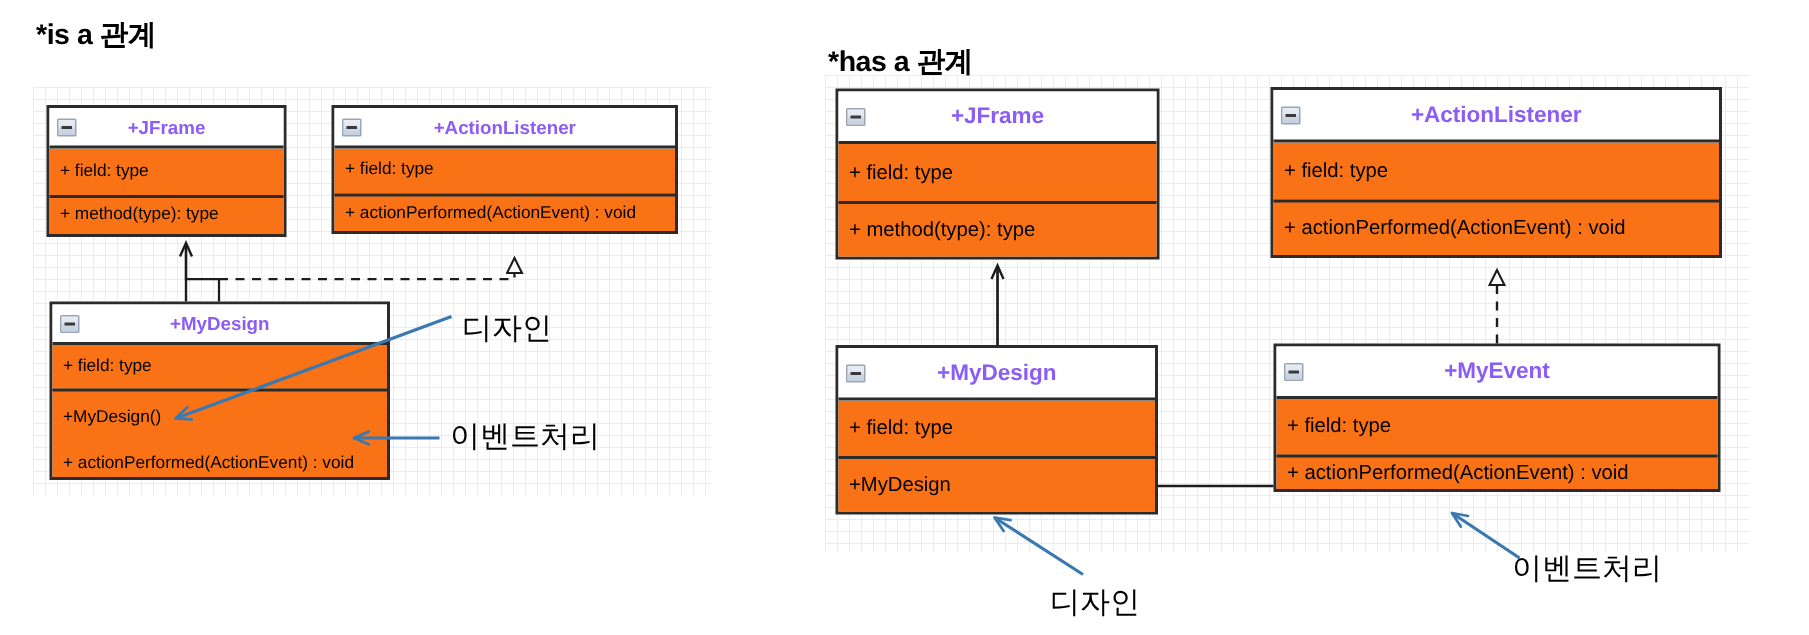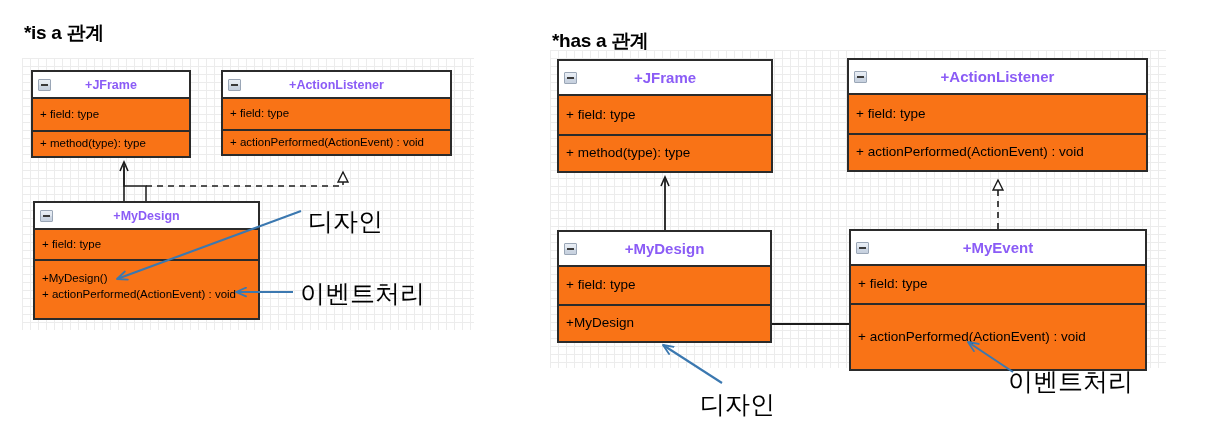--- a/index.html
+++ b/index.html
@@ -34,21 +34,21 @@
 
   
   .section-title {
     position: absolute;
     font-size: 19px;
     font-weight: bold;
     color: #000000;
     letter-spacing: -0.3px;
     white-space: nowrap;
   }
-  #title-left  { left: 24px;  top: 20px; }
+  #title-left  { left: 24px;  top: 10px; }
   #title-right { left: 552px; top: 28px; }
 
   
   .uml-class {
     position: absolute;
     background: #ffffff;
     border: 2px solid #2b2b2b;
     display: flex;
     flex-direction: column;
   }
@@ -112,21 +112,21 @@
   .connectors {
     position: absolute;
     left: 0; top: 0;
     width: 1206px; height: 423px;
     pointer-events: none;
   }
 
   
   .annot {
     position: absolute;
-    font-size: 25px;
+    font-size: 20px;
     color: #000000;
     white-space: nowrap;
   }
   #annot-l-design { left: 308px; top: 205px; }
   #annot-l-event  { left: 300px; top: 277px; }
   #annot-r-design { left: 700px; top: 388px; }
   #annot-r-event  { left: 1008px; top: 365px; }
 </style>
 </head>
 <body>
@@ -166,21 +166,21 @@
   </div>
 
   <div class="uml-class small" style="left:33px; top:201px; width:227px; height:119px;">
     <div class="uml-header">
       <span class="collapse-icon"></span>
       <span class="uml-title">+MyDesign</span>
     </div>
     <div class="uml-compartment" style="height:29px;">
       <div class="line">+ field: type</div>
     </div>
-    <div class="uml-compartment divider" style="flex:1; justify-content:flex-start; padding-top:10px;">
+    <div class="uml-compartment divider" style="flex:1; justify-content:space-between; padding-top:10px;">
       <div class="line">+MyDesign()</div>
       <div class="line">+ actionPerformed(ActionEvent) : void</div>
     </div>
   </div>
 
   <div class="annot" id="annot-l-design">디자인</div>
   <div class="annot" id="annot-l-event">이벤트처리</div>
 
   <div class="uml-class big" style="left:557px; top:59px; width:216px; height:114px;">
     <div class="uml-header">
@@ -214,21 +214,21 @@
       <span class="uml-title">+MyDesign</span>
     </div>
     <div class="uml-compartment" style="height:37px;">
       <div class="line">+ field: type</div>
     </div>
     <div class="uml-compartment divider" style="flex:1;">
       <div class="line">+MyDesign</div>
     </div>
   </div>
 
-  <div class="uml-class big" style="left:849px; top:229px; width:298px; height:142px;">
+  <div class="uml-class big" style="left:849px; top:229px; width:298px; height:99px;">
     <div class="uml-header">
       <span class="collapse-icon"></span>
       <span class="uml-title">+MyEvent</span>
     </div>
     <div class="uml-compartment" style="height:37px;">
       <div class="line">+ field: type</div>
     </div>
     <div class="uml-compartment divider" style="flex:1;">
       <div class="line">+ actionPerformed(ActionEvent) : void</div>
     </div>

